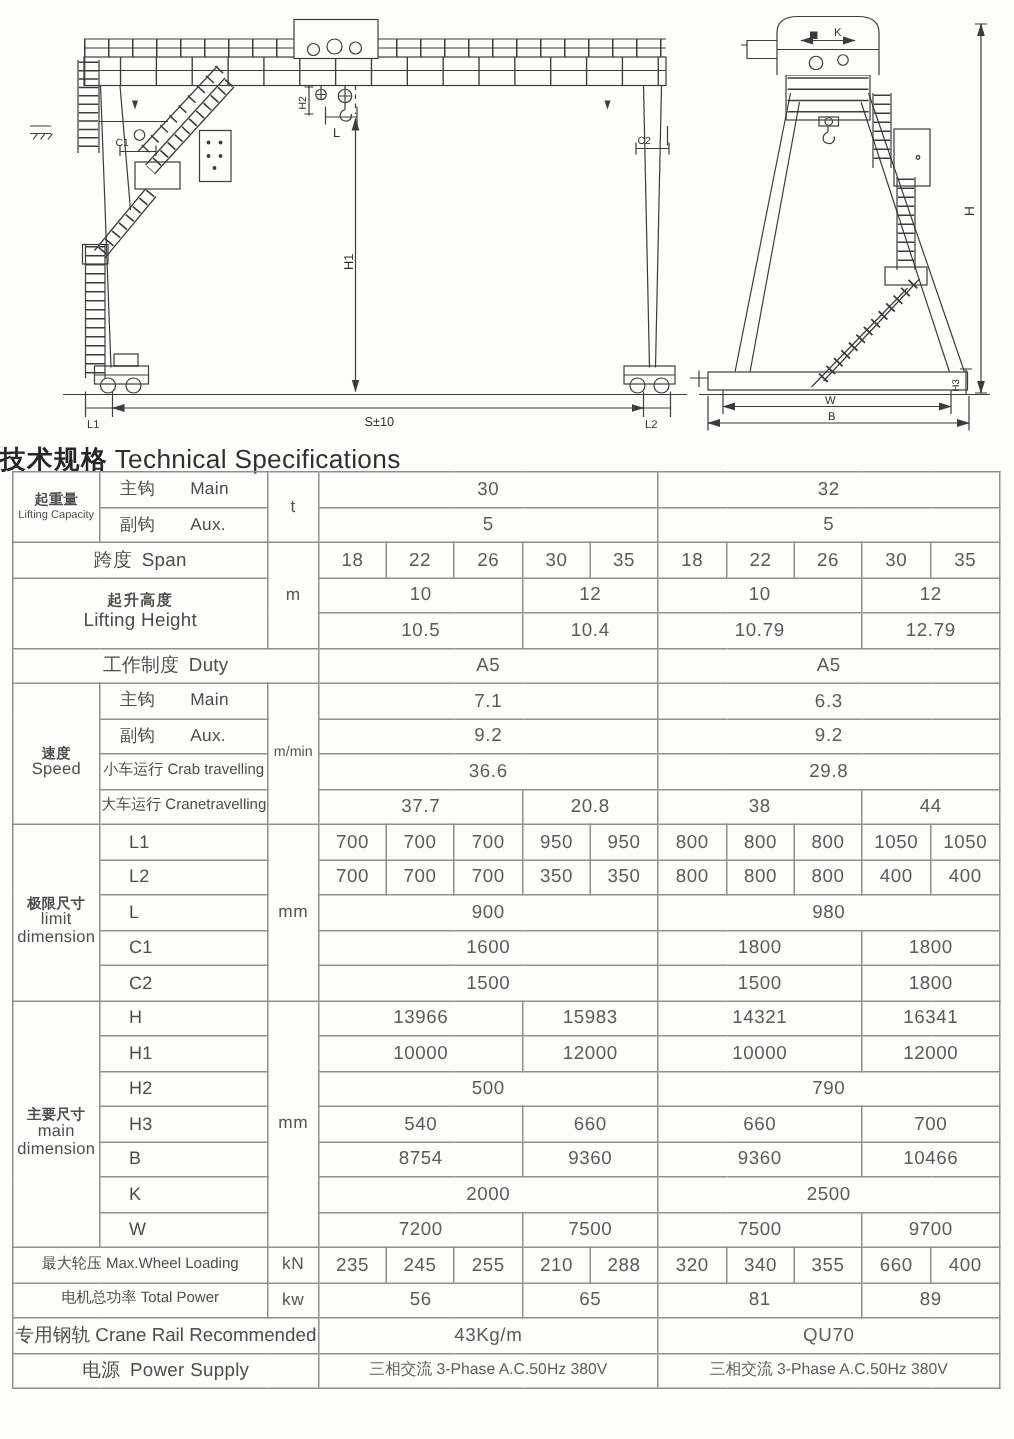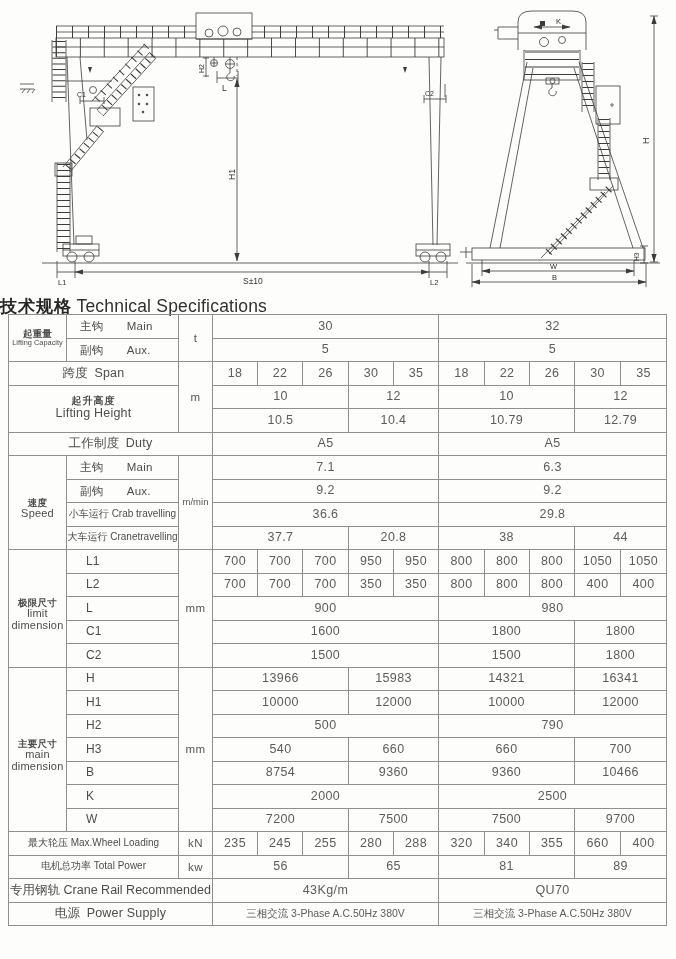--- a/index.html
+++ b/index.html
@@ -630,21 +630,21 @@
         <td class="val">
           <div class="ln">235</div>
         </td>
         <td class="val">
           <div class="ln">245</div>
         </td>
         <td class="val">
           <div class="ln">255</div>
         </td>
         <td class="val">
-          <div class="ln">280</div>
+          <div class="ln">210</div>
         </td>
         <td class="val">
           <div class="ln">288</div>
         </td>
         <td class="val">
           <div class="ln">320</div>
         </td>
         <td class="val">
           <div class="ln">340</div>
         </td>

